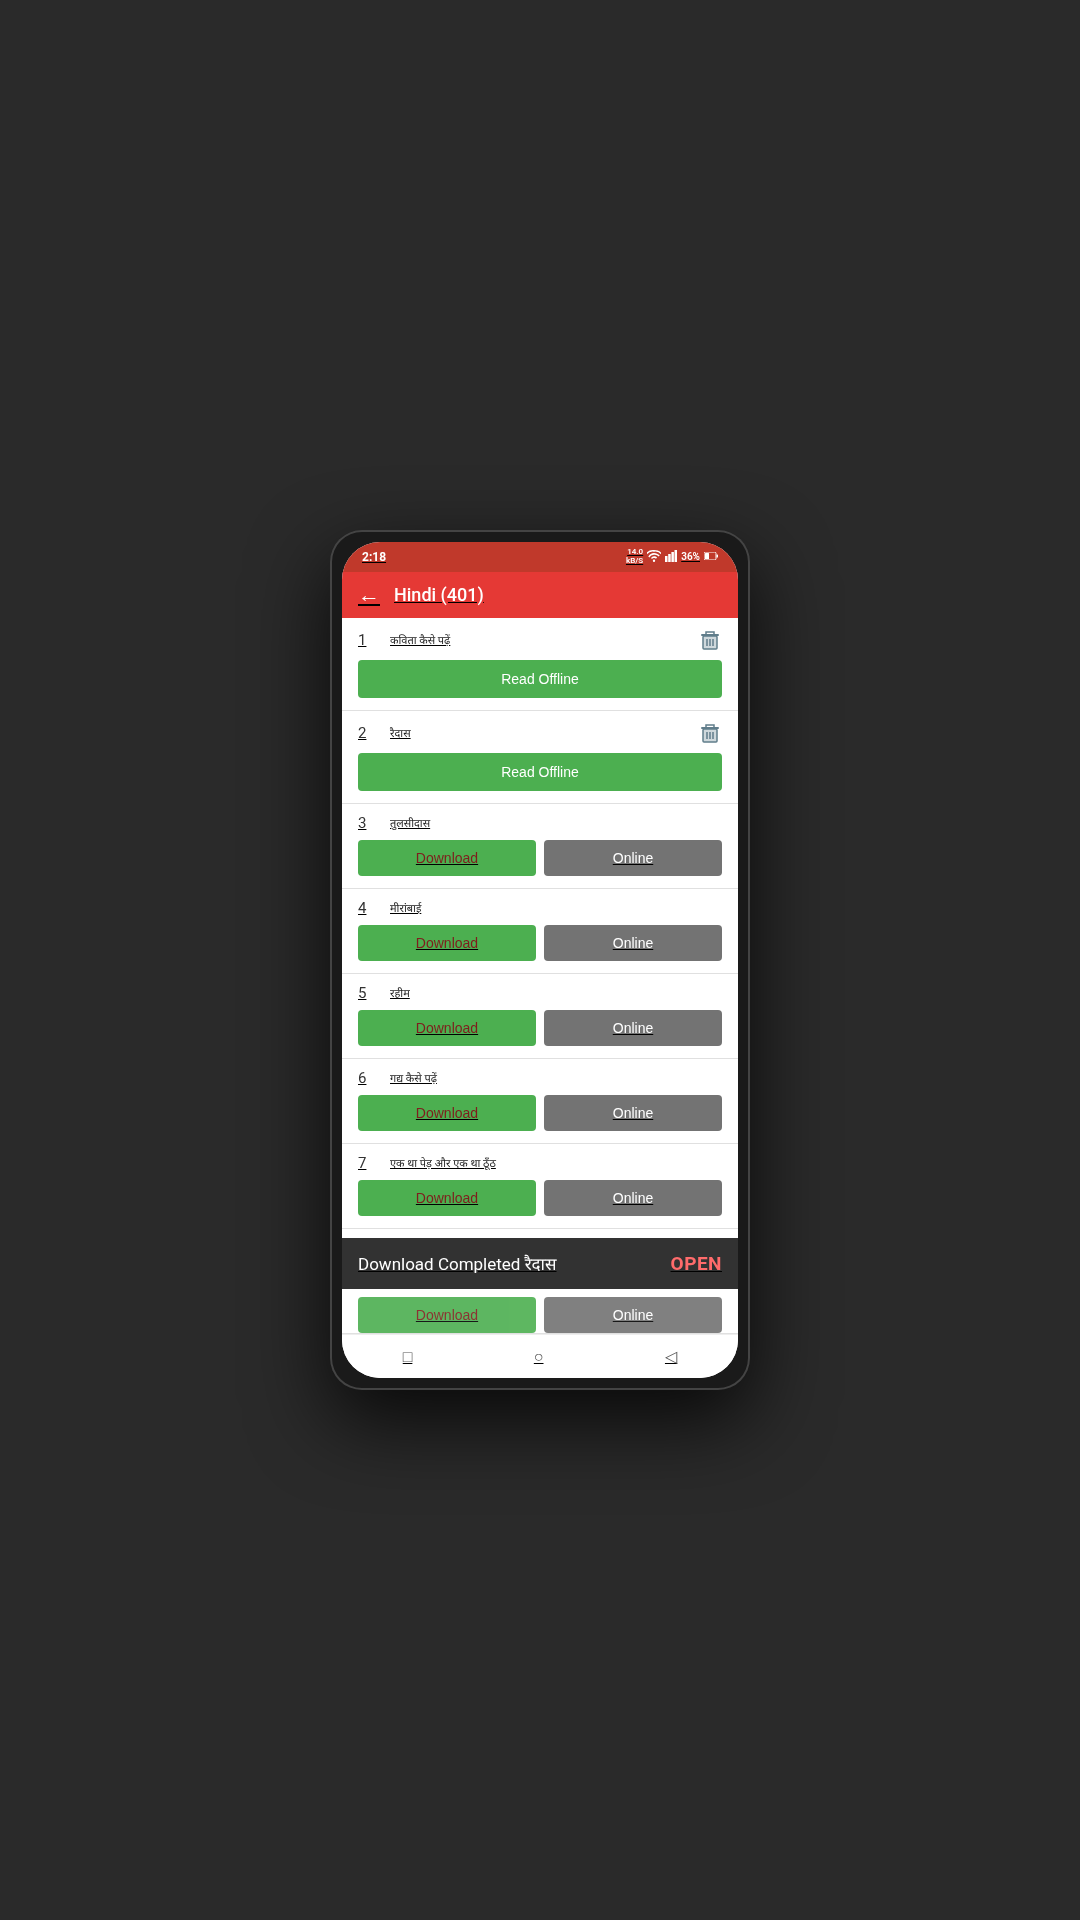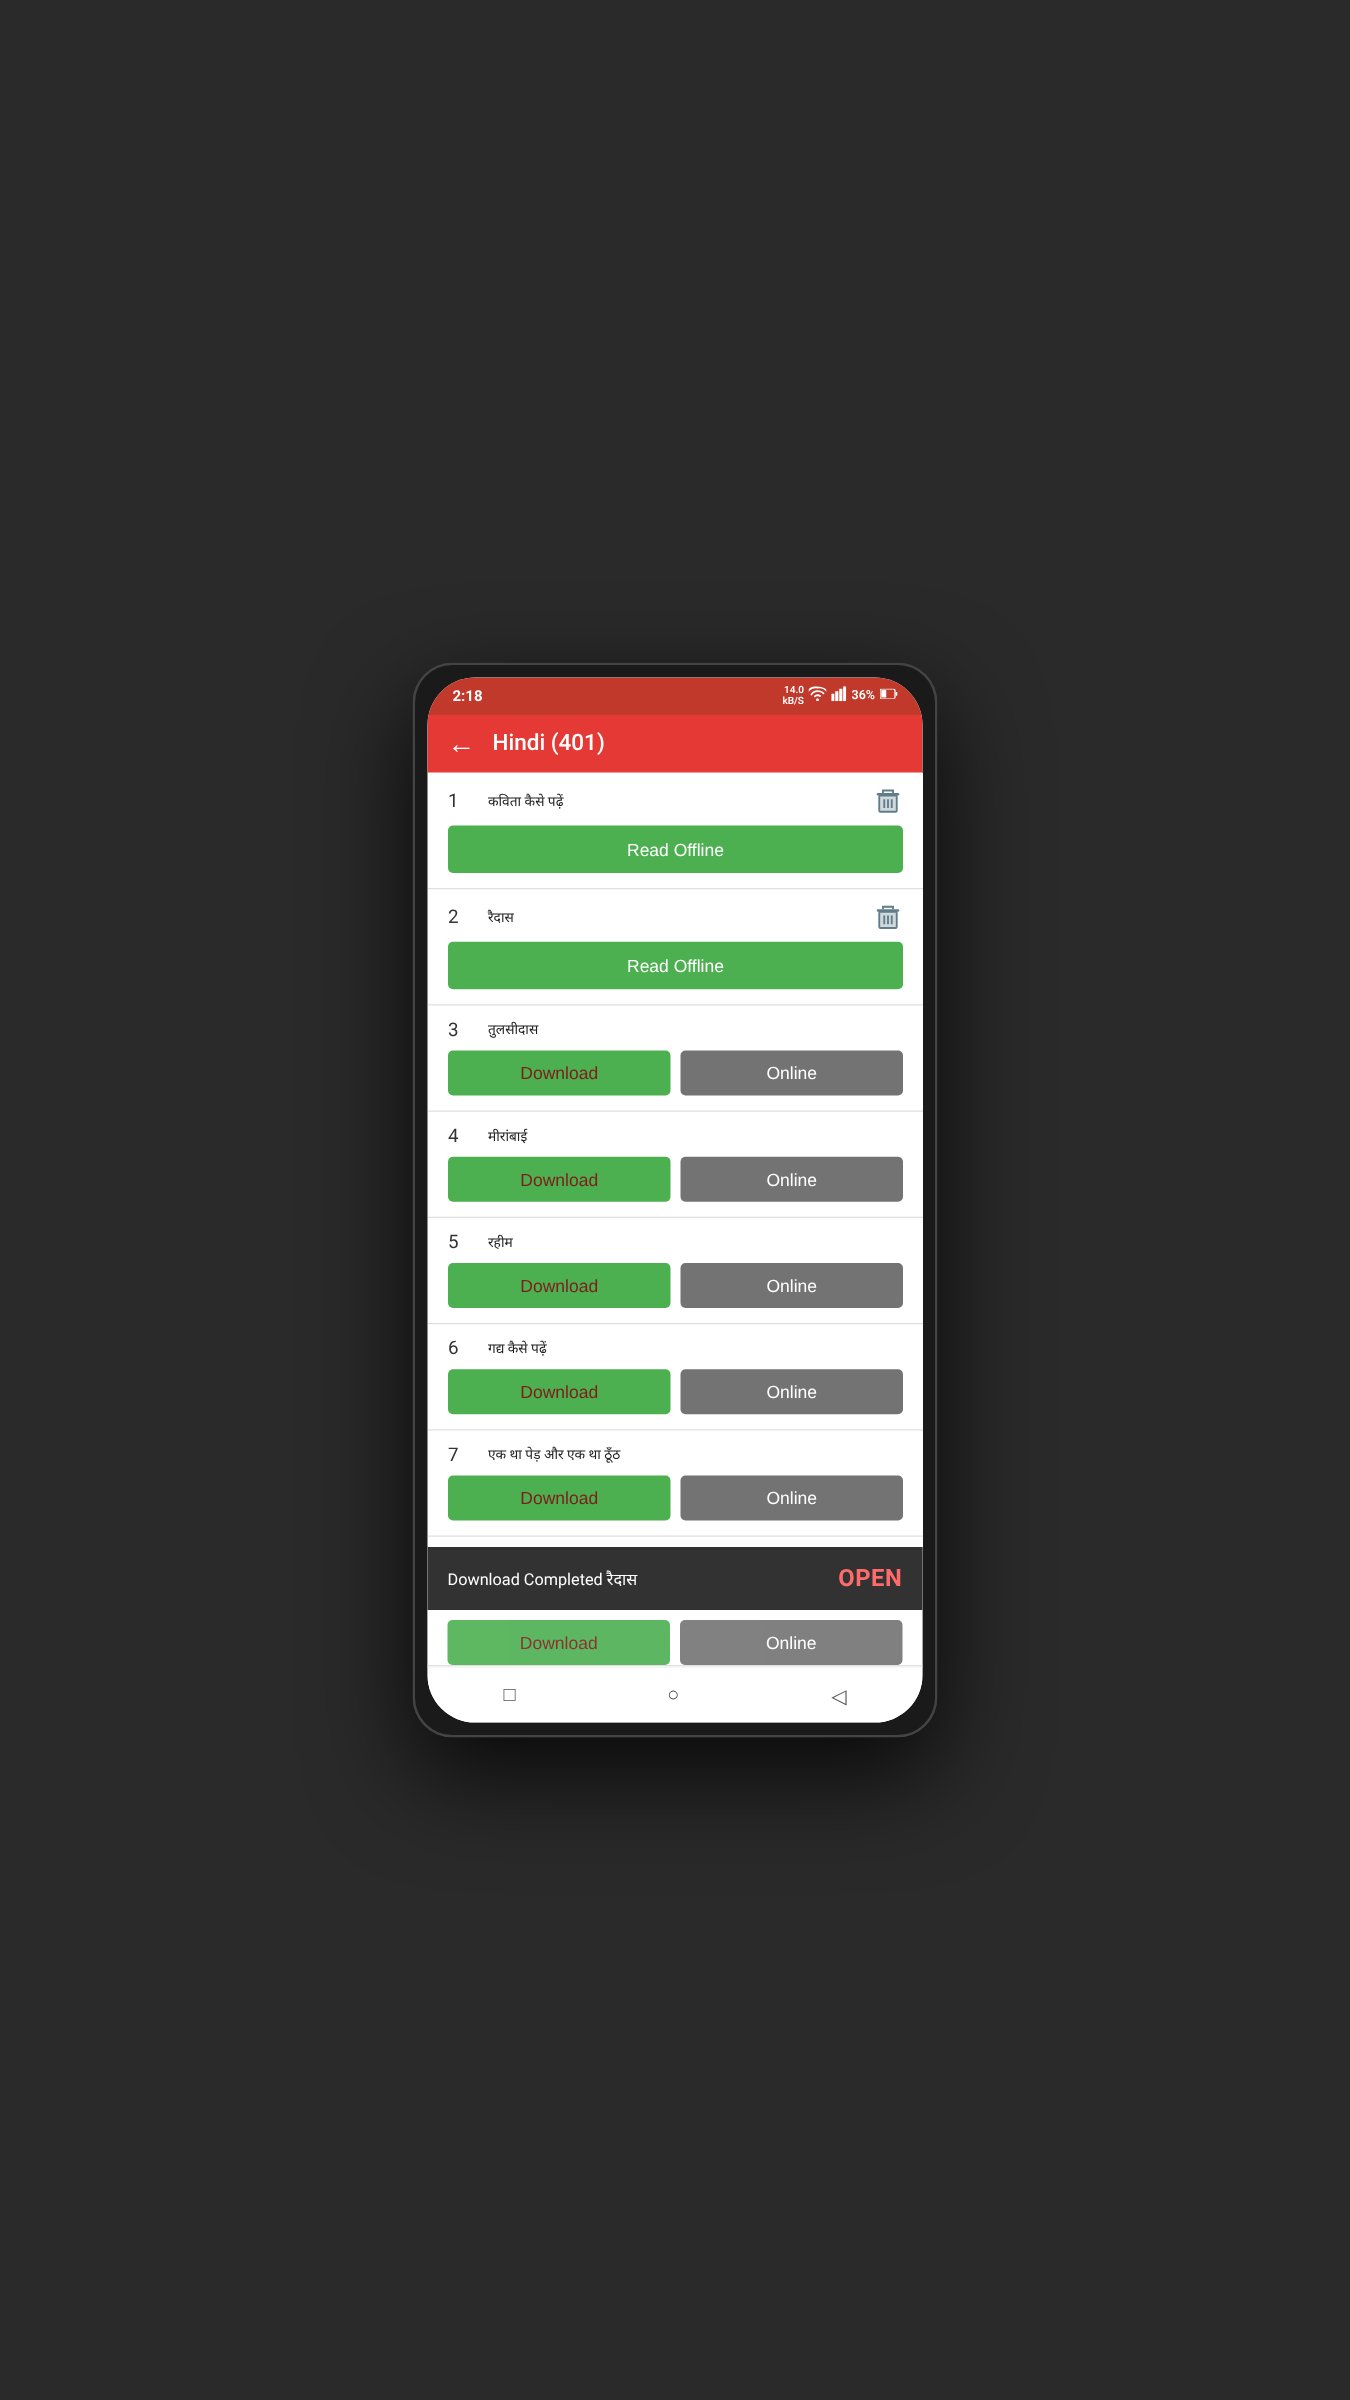--- a/index.html
+++ b/index.html
@@ -15,20 +15,21 @@
     }
 
     .phone-shell {
       width: 420px;
       height: 860px;
       background: #1a1a1a;
       border-radius: 32px;
       padding: 12px;
       box-shadow: 0 30px 80px rgba(0,0,0,0.8), inset 0 0 0 2px #444;
       position: relative;
+      text-decoration: underline;
     }
 
     .phone-screen {
       width: 100%;
       height: 100%;
       background: #fff;
       border-radius: 38px;
       overflow: hidden;
       display: flex;
       flex-direction: column;
@@ -169,21 +170,21 @@
       background: #323232;
       color: white;
       display: flex;
       justify-content: space-between;
       align-items: center;
       padding: 14px 16px;
       flex-shrink: 0;
     }
 
     .snackbar-text {
-      font-size: 13px;
+      font-size: 17px;
     }
 
     .snackbar-action {
       color: #ff6b6b;
       font-size: 19px;
       font-weight: 700;
       cursor: pointer;
       letter-spacing: 0.5px;
     }
 

